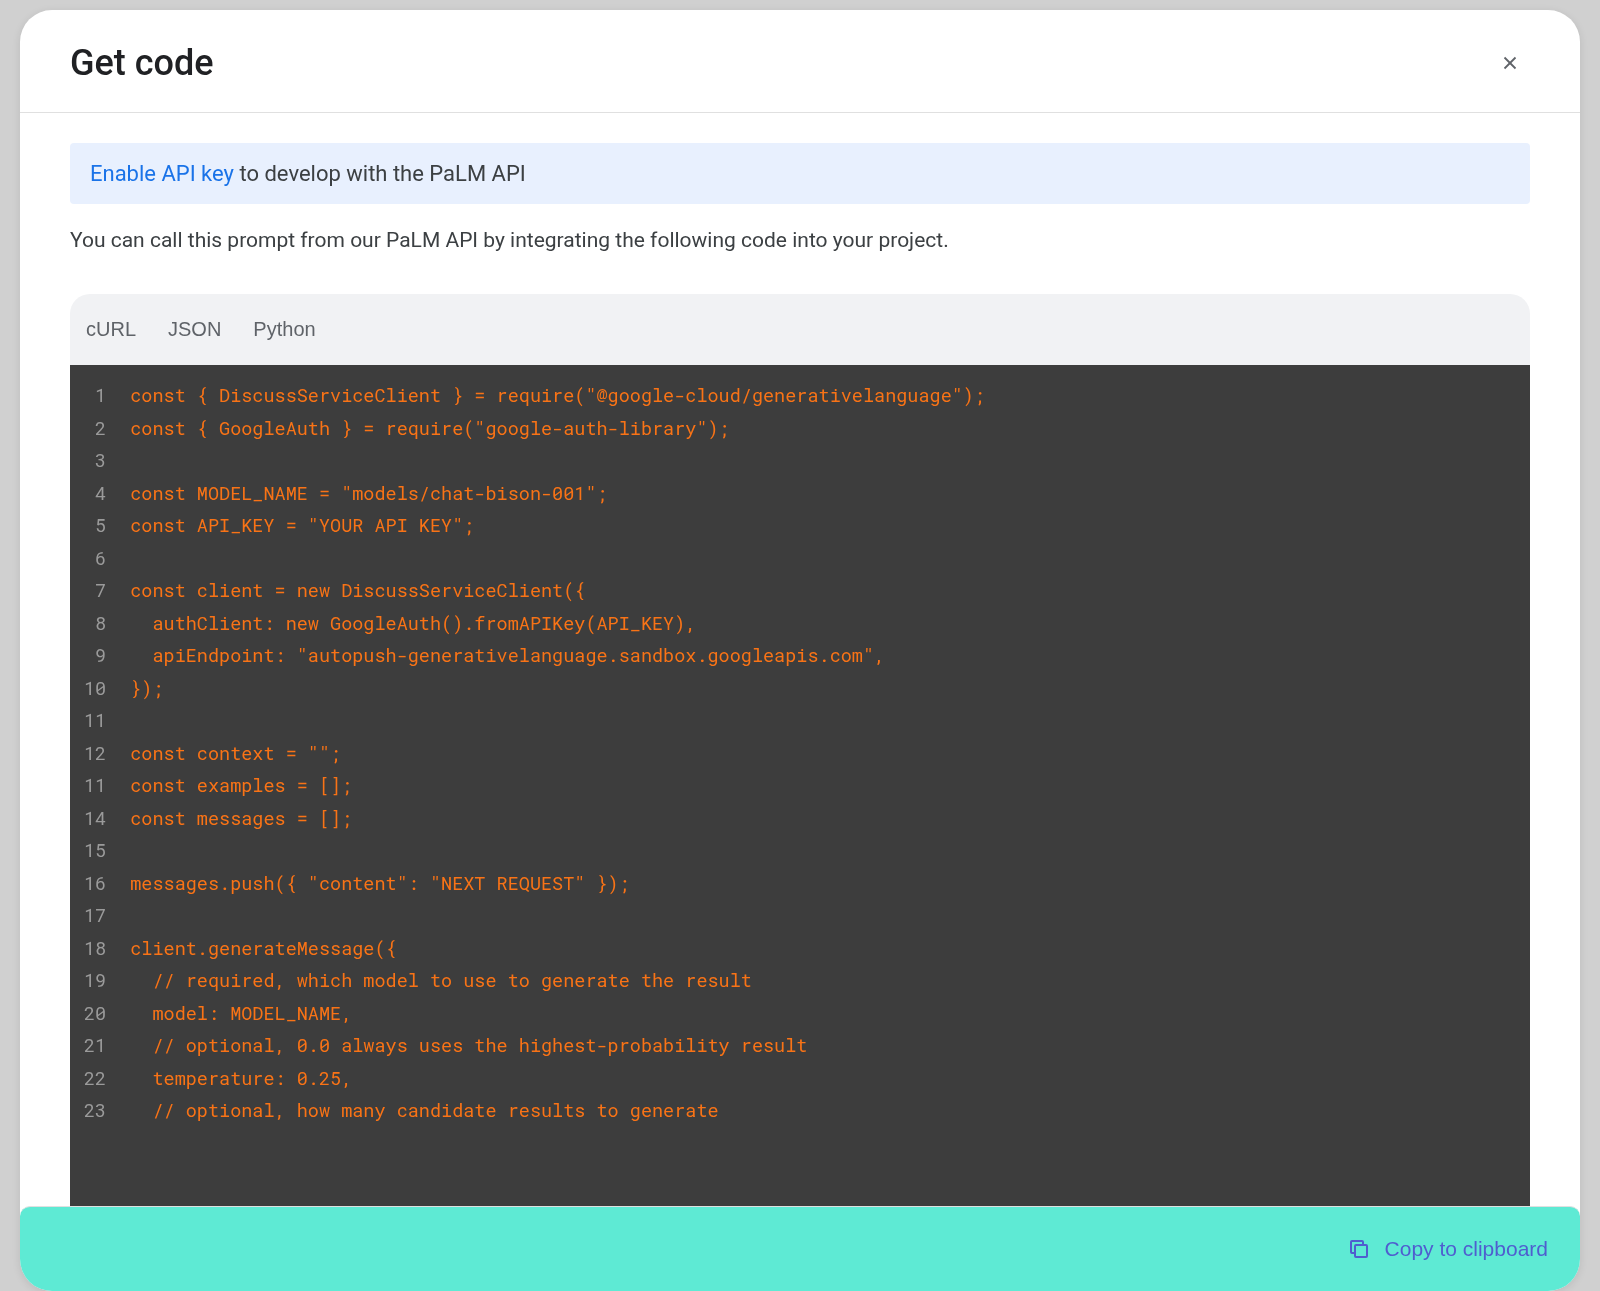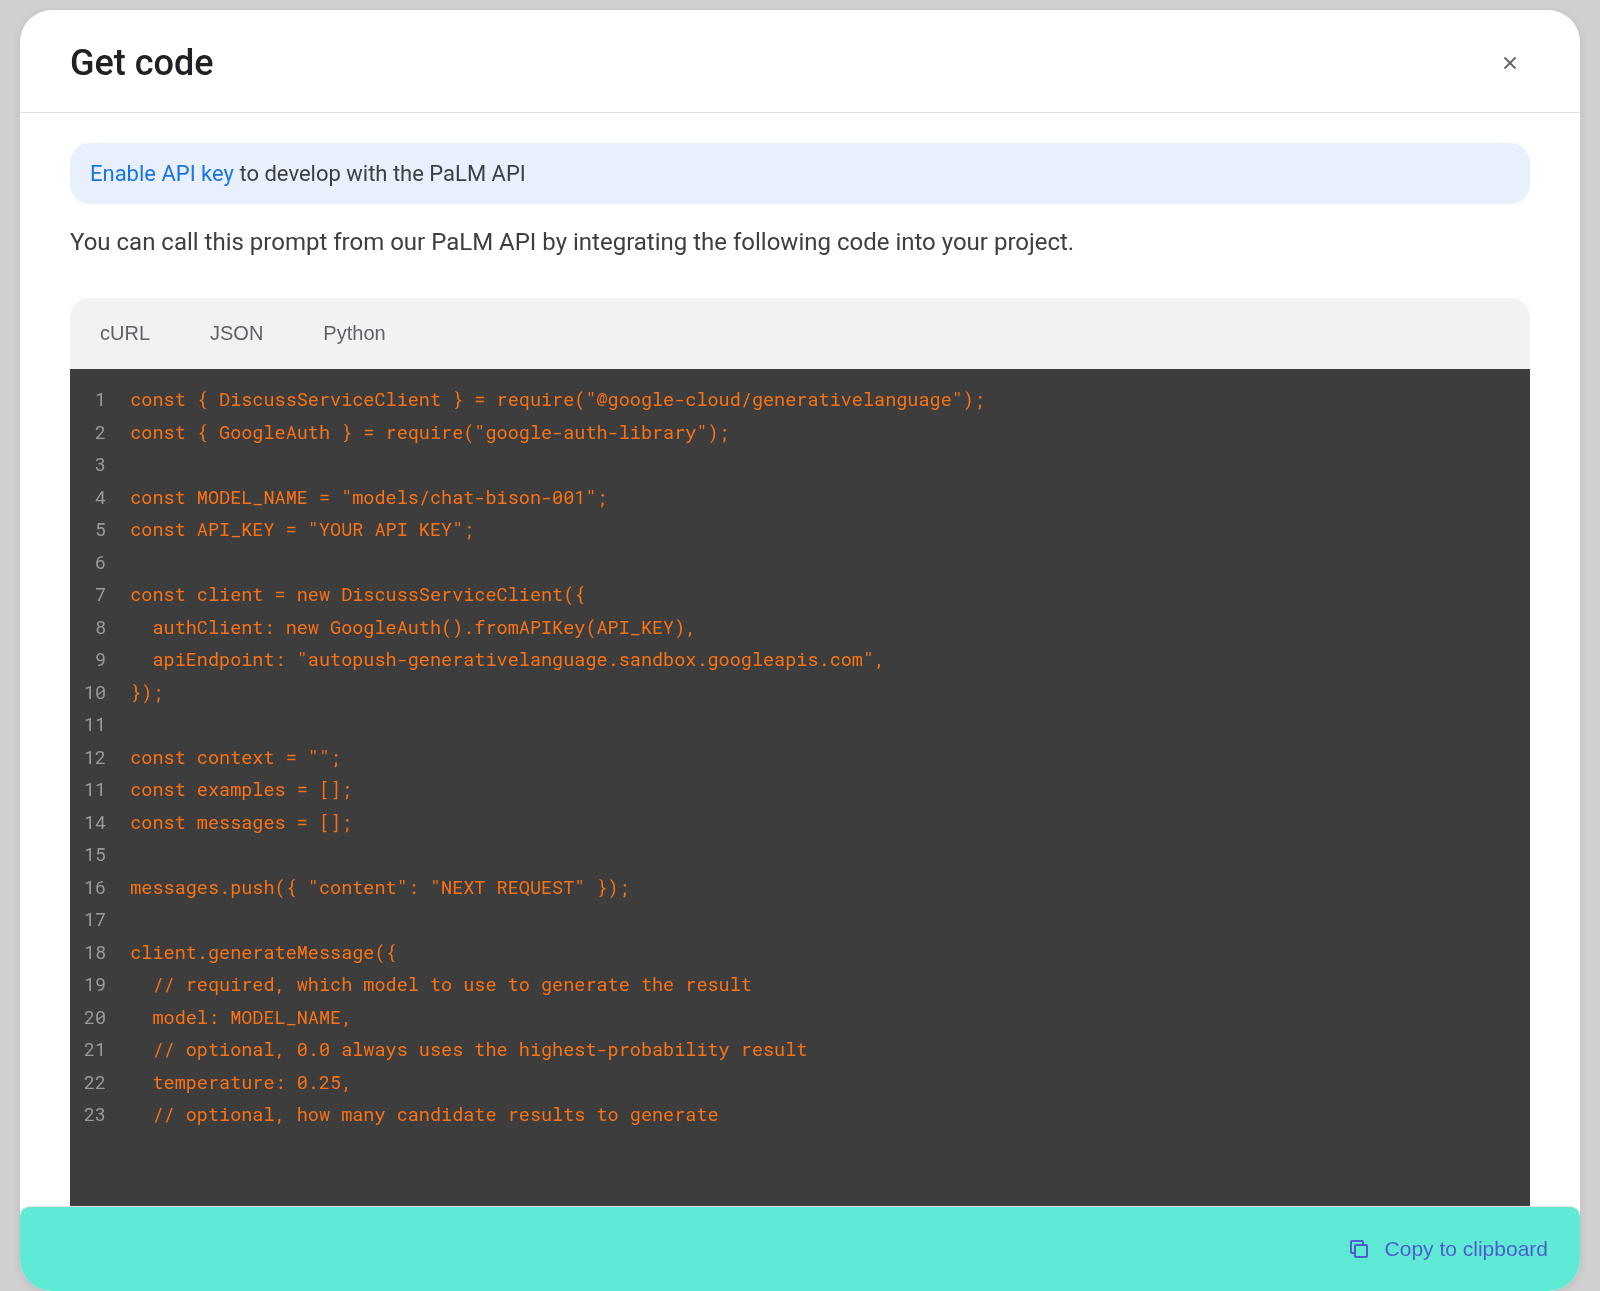--- a/index.html
+++ b/index.html
@@ -55,48 +55,48 @@
     }
     .modal-content {
       padding: 30px 50px 0 50px;
       flex: 1;
       display: flex;
       flex-direction: column;
       overflow: hidden;
     }
     .info-banner {
       background: #e8f0fe;
-      border-radius: 20px;
+      border-radius: 4px;
       padding: 18px 20px;
       font-size: 22px;
       color: #3c4043;
     }
     .info-banner a {
       color: #1a73e8;
       text-decoration: none;
     }
     .description {
       margin-top: 24px;
-      font-size: 24px;
+      font-size: 21px;
       color: #3c4043;
     }
     .code-container {
       margin-top: 42px;
       border-radius: 20px 20px 0 0;
       overflow: hidden;
       display: flex;
       flex-direction: column;
       flex: 1;
     }
     .tabs {
       display: flex;
       background: #f1f2f4;
     }
     .tab {
-      padding: 24px 30px;
+      padding: 24px 16px;
       font-size: 20px;
       color: #5f6368;
       cursor: pointer;
       border: none;
       background: none;
       position: relative;
     }
     .tab.active {
       background: #e7e7f5;
       color: #3e4bab;

